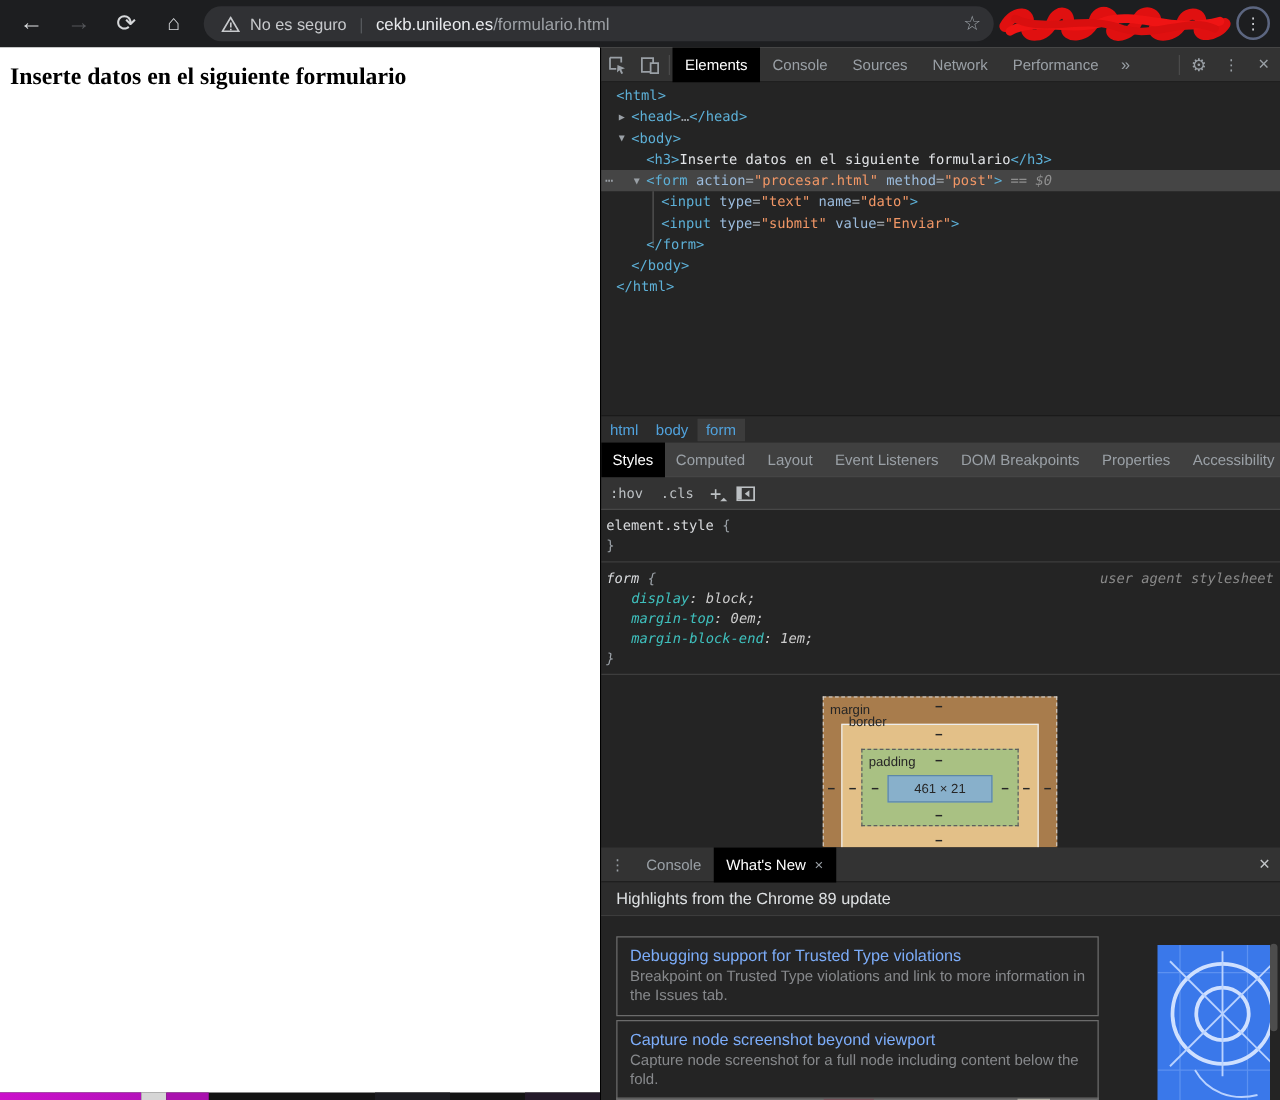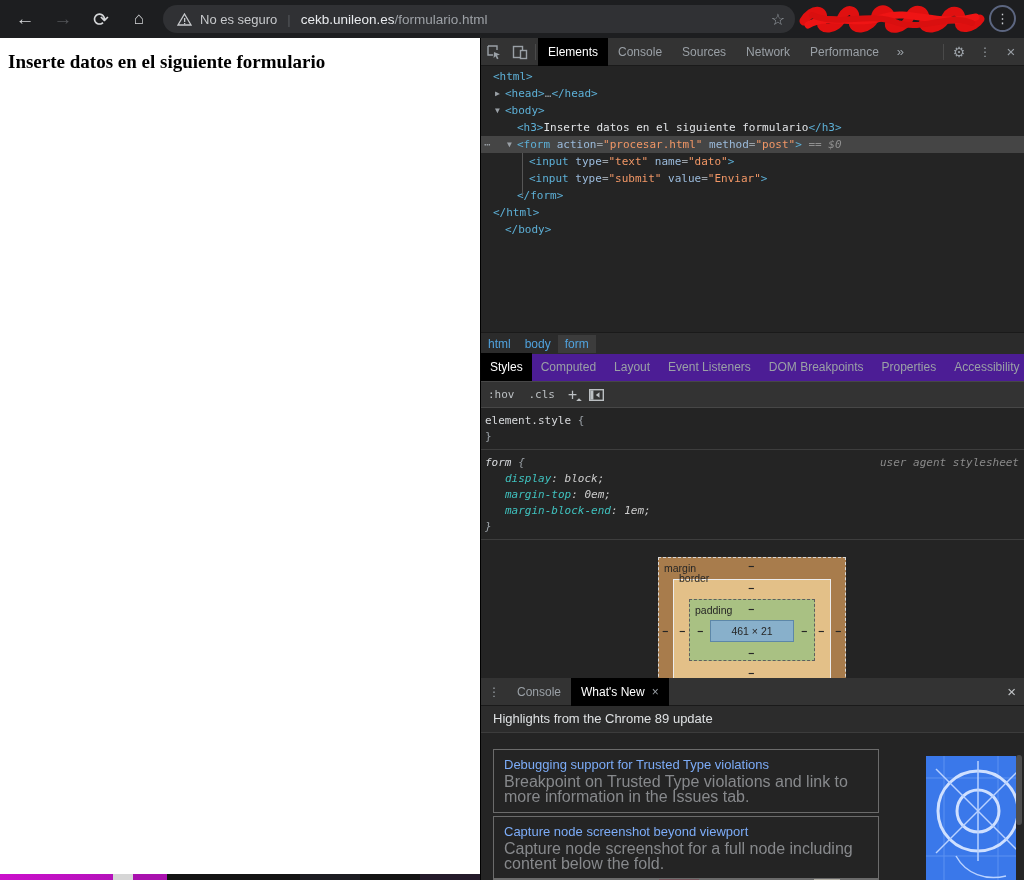--- a/index.html
+++ b/index.html
@@ -51,21 +51,21 @@
   .tok-text{color:#e2e4e7;}
   .tok-punct{color:#9aa0a6;}
   .tok-meta{color:#8f8f8f;font-style:italic;}
   #guide-line{position:absolute;left:41px;top:87px;width:1px;height:43px;background:#565656;}
   
   #crumbs{position:absolute;left:0;top:294px;width:100%;height:22px;background:#2b2b2b;display:flex;align-items:center;
     border-top:1px solid #1a1a1a;box-sizing:border-box;}
   .crumb{padding:2px 7px;color:#50a2dd;font-size:12px;cursor:pointer;}
   .crumb.sel{background:#3c3c3c;}
   
-  #style-tabs{position:absolute;left:0;top:316px;width:100%;height:28px;background:#4c1d95;display:flex;align-items:flex-end;
+  #style-tabs{position:absolute;left:0;top:316px;width:100%;height:28px;background:#404040;display:flex;align-items:center;
     border-bottom:1px solid #474747;box-sizing:border-box;}
   #style-tabs .tab{padding:0 9px;}
   
   #filter-row{position:absolute;left:0;top:344px;width:100%;height:26px;background:#333;display:flex;align-items:center;
     border-bottom:1px solid #474747;box-sizing:border-box;font-family:"DejaVu Sans Mono",monospace;font-size:11px;color:#bcc0c3;}
   #filter-input{flex:1;margin:0 8px;background:#292929;border:none;height:18px;color:#ccc;
     font-family:"Liberation Sans",sans-serif;font-size:12px;padding:0 6px;outline:none;}
   #filter-input::placeholder{color:#8a8d90;}
   .fchip{margin:0 7px;cursor:pointer;}
   #add-rule{font-size:15px;position:relative;margin:0 6px;cursor:pointer;}
@@ -96,21 +96,21 @@
   
   #drawer{position:absolute;left:0;top:640px;width:100%;height:202px;background:#242424;}
   #drawer-tabs{height:28px;background:#333;display:flex;align-items:center;border-bottom:1px solid #1a1a1a;box-sizing:border-box;}
   .tab .tclose{color:#9aa0a6;margin-left:7px;font-size:12px;}
   #drawer-close{margin-left:auto;margin-right:8px;font-size:15px;color:#c3c6c9;cursor:pointer;}
   #wn-heading{height:26px;line-height:26px;background:#2c2c2c;color:#dee1e3;font-size:13px;padding-left:12px;
     border-bottom:1px solid #3c3c3c;}
   #wn-content{position:relative;height:147px;background:#242424;overflow:hidden;}
   .wn-card{position:absolute;left:12px;width:386px;border:1px solid #6b6b6b;box-sizing:border-box;cursor:default;}
   .wn-title{color:#7cacf8;font-size:13px;padding:7px 10px 2px 10px;cursor:pointer;}
-  .wn-desc{color:#87898c;font-size:16px;line-height:15px;padding:0 10px 8px 10px;}
+  .wn-desc{color:#87898c;font-size:12px;line-height:15px;padding:0 10px 8px 10px;}
   #wn-image{position:absolute;left:445px;top:23px;width:90px;height:125px;background:#3a78ea;overflow:hidden;}
   #wn-scroll{position:absolute;right:2px;top:22px;width:6px;height:70px;background:#4d4d4d;border-radius:3px;}
   .sliver{position:absolute;top:0;height:30px;}
 </style>
 </head>
 <body>
 
 <div id="browser-bar">
   <div class="nav-ic" style="left:8px">←</div>
   <div class="nav-ic dis" style="left:46px">→</div>
@@ -184,22 +184,22 @@
   <div id="dom-tree">
 
   <div class="trow" style="padding-left: 12px;"><span class="tok-tag">&lt;html&gt;</span></div>
       <div class="trow" style="padding-left: 24px;"><span class="arrow">▶</span><span class="tok-tag">&lt;head&gt;</span><span class="tok-punct">…</span><span class="tok-tag">&lt;/head&gt;</span></div>
       <div class="trow" style="padding-left: 24px;"><span class="arrow">▼</span><span class="tok-tag">&lt;body&gt;</span></div>
       <div class="trow" style="padding-left: 36px;"><span class="tok-tag">&lt;h3&gt;</span><span class="tok-text">Inserte datos en el siguiente formulario</span><span class="tok-tag">&lt;/h3&gt;</span></div>
       <div class="trow sel" style="padding-left: 36px;"><span class="gutter">⋯</span><span class="arrow">▼</span><span class="tok-tag">&lt;form</span><span class="tok-attr"> action</span><span class="tok-punct">=</span><span class="tok-val">"procesar.html"</span><span class="tok-attr"> method</span><span class="tok-punct">=</span><span class="tok-val">"post"</span><span class="tok-tag">&gt;</span><span class="tok-meta"> == $0</span></div>
       <div class="trow" style="padding-left: 48px;"><span class="tok-tag">&lt;input</span><span class="tok-attr"> type</span><span class="tok-punct">=</span><span class="tok-val">"text"</span><span class="tok-attr"> name</span><span class="tok-punct">=</span><span class="tok-val">"dato"</span><span class="tok-tag">&gt;</span></div>
       <div class="trow" style="padding-left: 48px;"><span class="tok-tag">&lt;input</span><span class="tok-attr"> type</span><span class="tok-punct">=</span><span class="tok-val">"submit"</span><span class="tok-attr"> value</span><span class="tok-punct">=</span><span class="tok-val">"Enviar"</span><span class="tok-tag">&gt;</span></div>
       <div class="trow" style="padding-left: 36px;"><span class="tok-tag">&lt;/form&gt;</span></div>
+      <div class="trow" style="padding-left: 24px;"><span class="tok-tag">&lt;/body&gt;</span></div>
       <div class="trow" style="padding-left: 12px;"><span class="tok-tag">&lt;/html&gt;</span></div>
-      <div class="trow" style="padding-left: 24px;"><span class="tok-tag">&lt;/body&gt;</span></div>
       <div id="guide-line"></div>
     </div>
 
   <div id="crumbs">
       <span class="crumb">html</span>
       <span class="crumb">body</span>
       <span class="crumb sel">form</span>
     </div>
 
   <div id="style-tabs">

